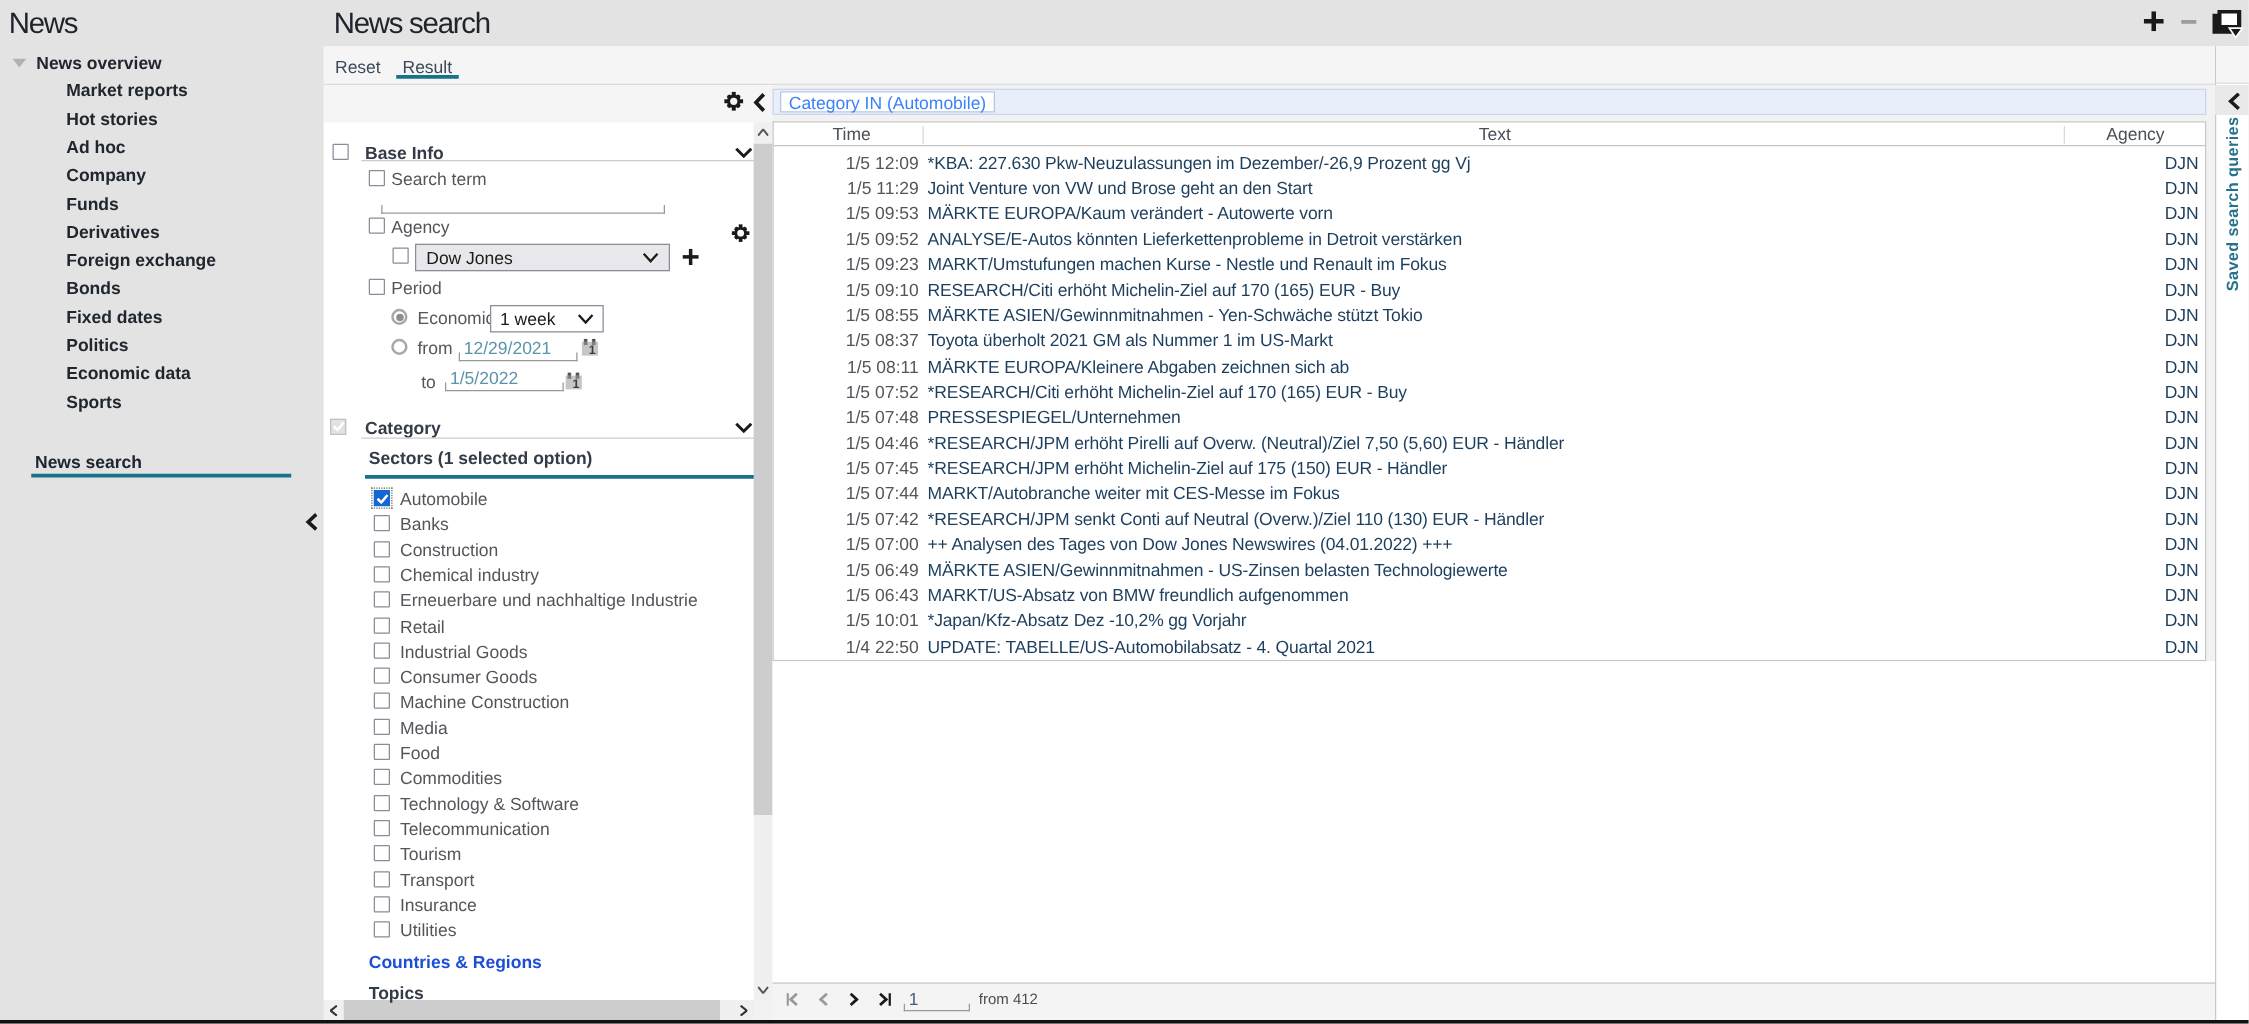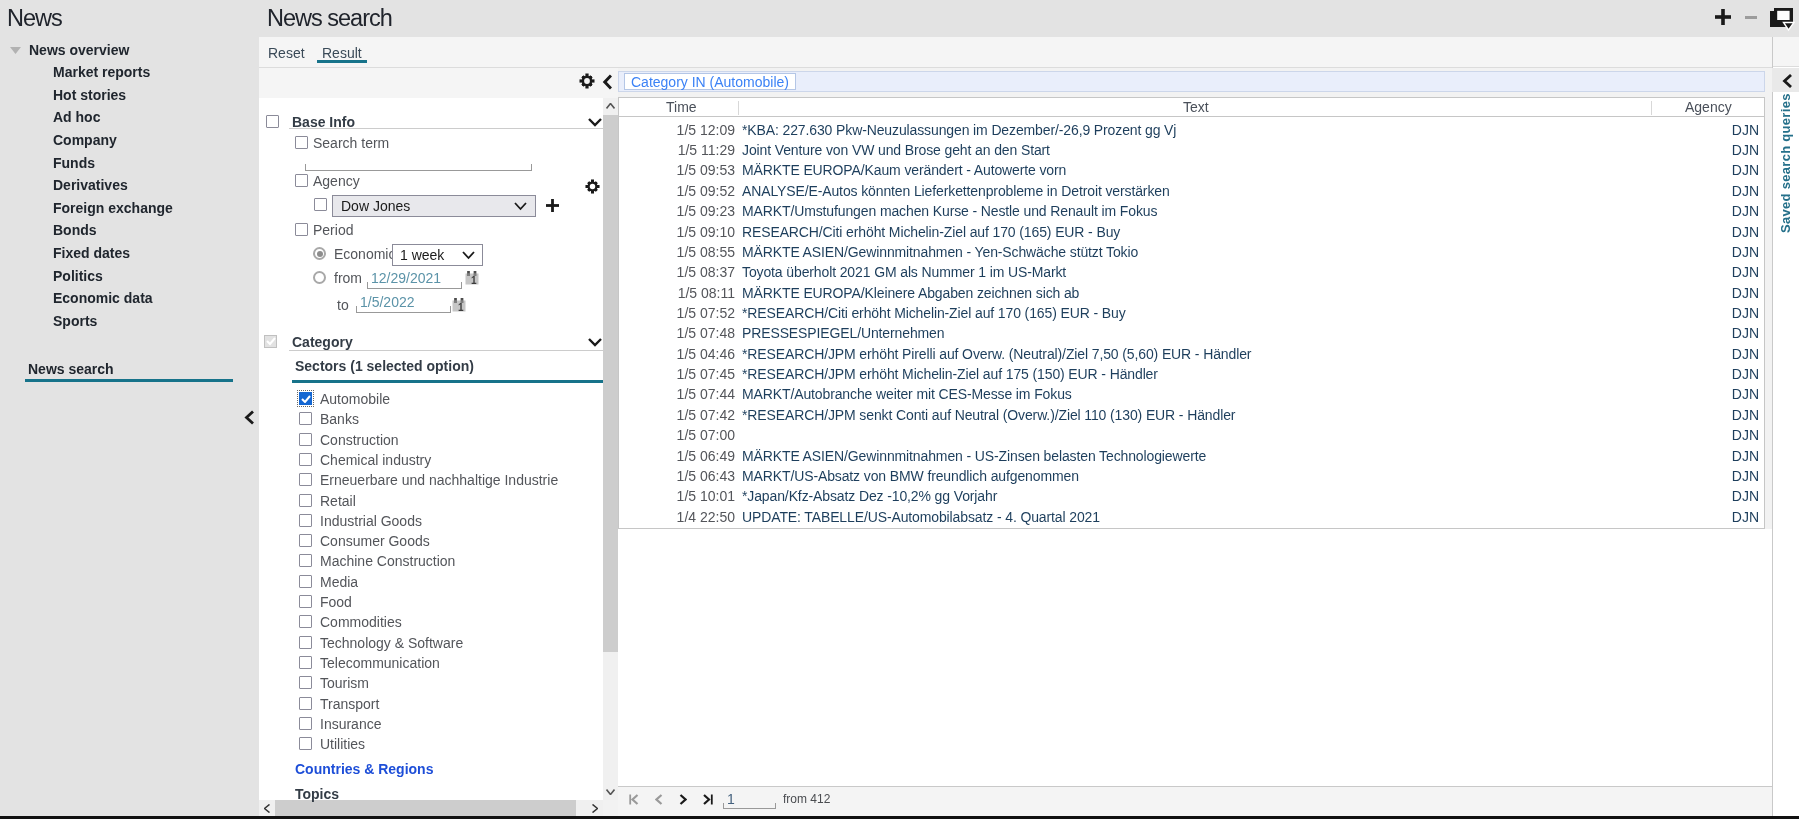--- a/index.html
+++ b/index.html
@@ -321,20 +321,21 @@
       <span class="ttext">MARKT/Autobranche weiter mit CES-Messe im Fokus</span>
       <span class="tagency">DJN</span>
     </div>
 <div class="trow" style="top:308.7px;">
       <span class="ttime">1/5 07:42</span>
       <span class="ttext">*RESEARCH/JPM senkt Conti auf Neutral (Overw.)/Ziel 110 (130) EUR - Händler</span>
       <span class="tagency">DJN</span>
     </div>
 <div class="trow" style="top:329.1px;">
       <span class="ttime">1/5 07:00</span>
+      <span class="ttext">++ Analysen des Tages von Dow Jones Newswires (04.01.2022) +++</span>
       <span class="tagency">DJN</span>
     </div>
 <div class="trow" style="top:349.5px;">
       <span class="ttime">1/5 06:49</span>
       <span class="ttext">MÄRKTE ASIEN/Gewinnmitnahmen - US-Zinsen belasten Technologiewerte</span>
       <span class="tagency">DJN</span>
     </div>
 <div class="trow" style="top:369.8px;">
       <span class="ttime">1/5 06:43</span>
       <span class="ttext">MARKT/US-Absatz von BMW freundlich aufgenommen</span>

